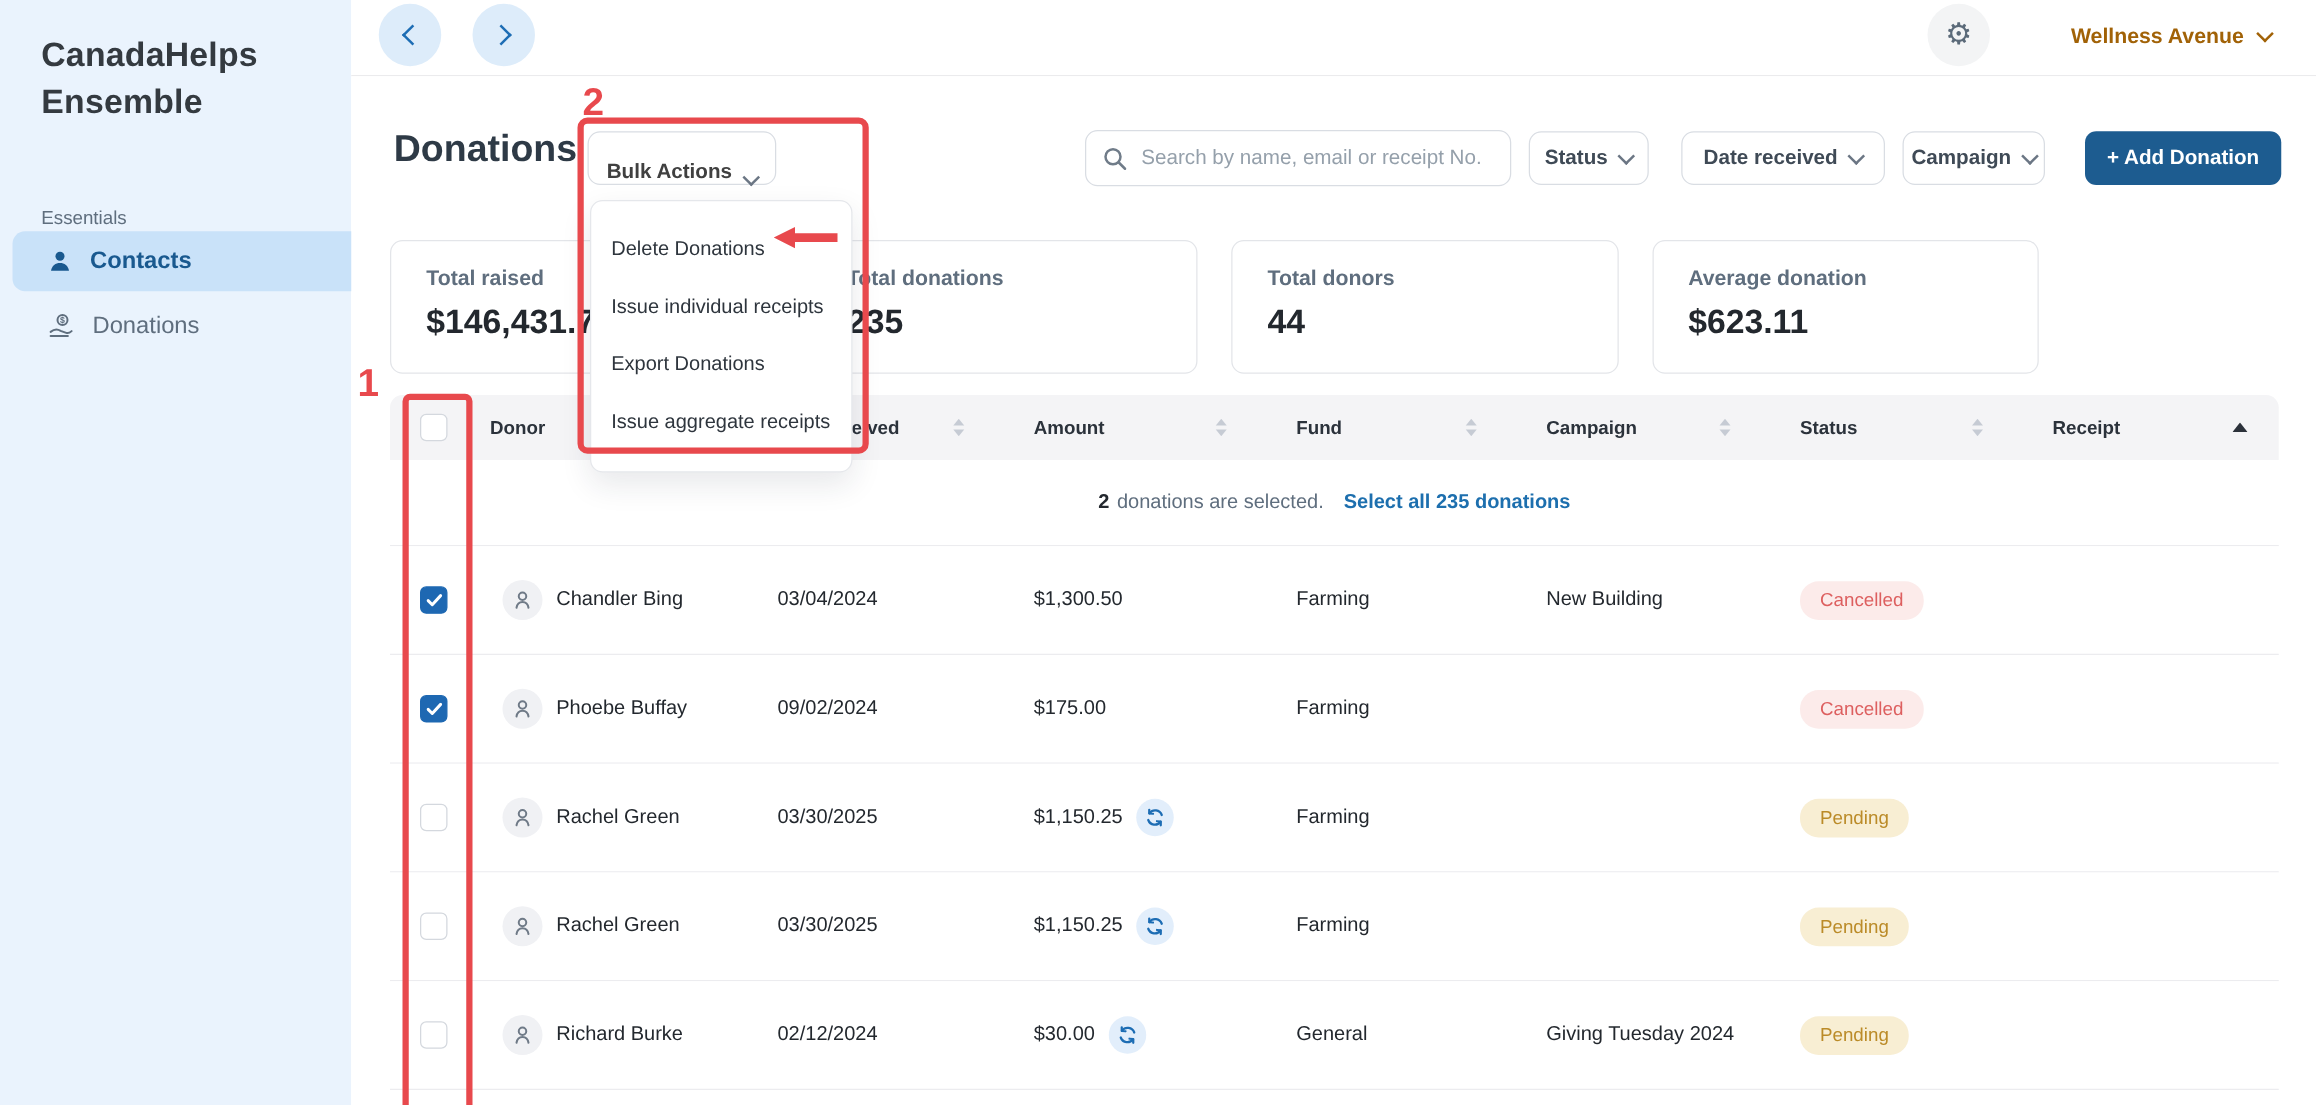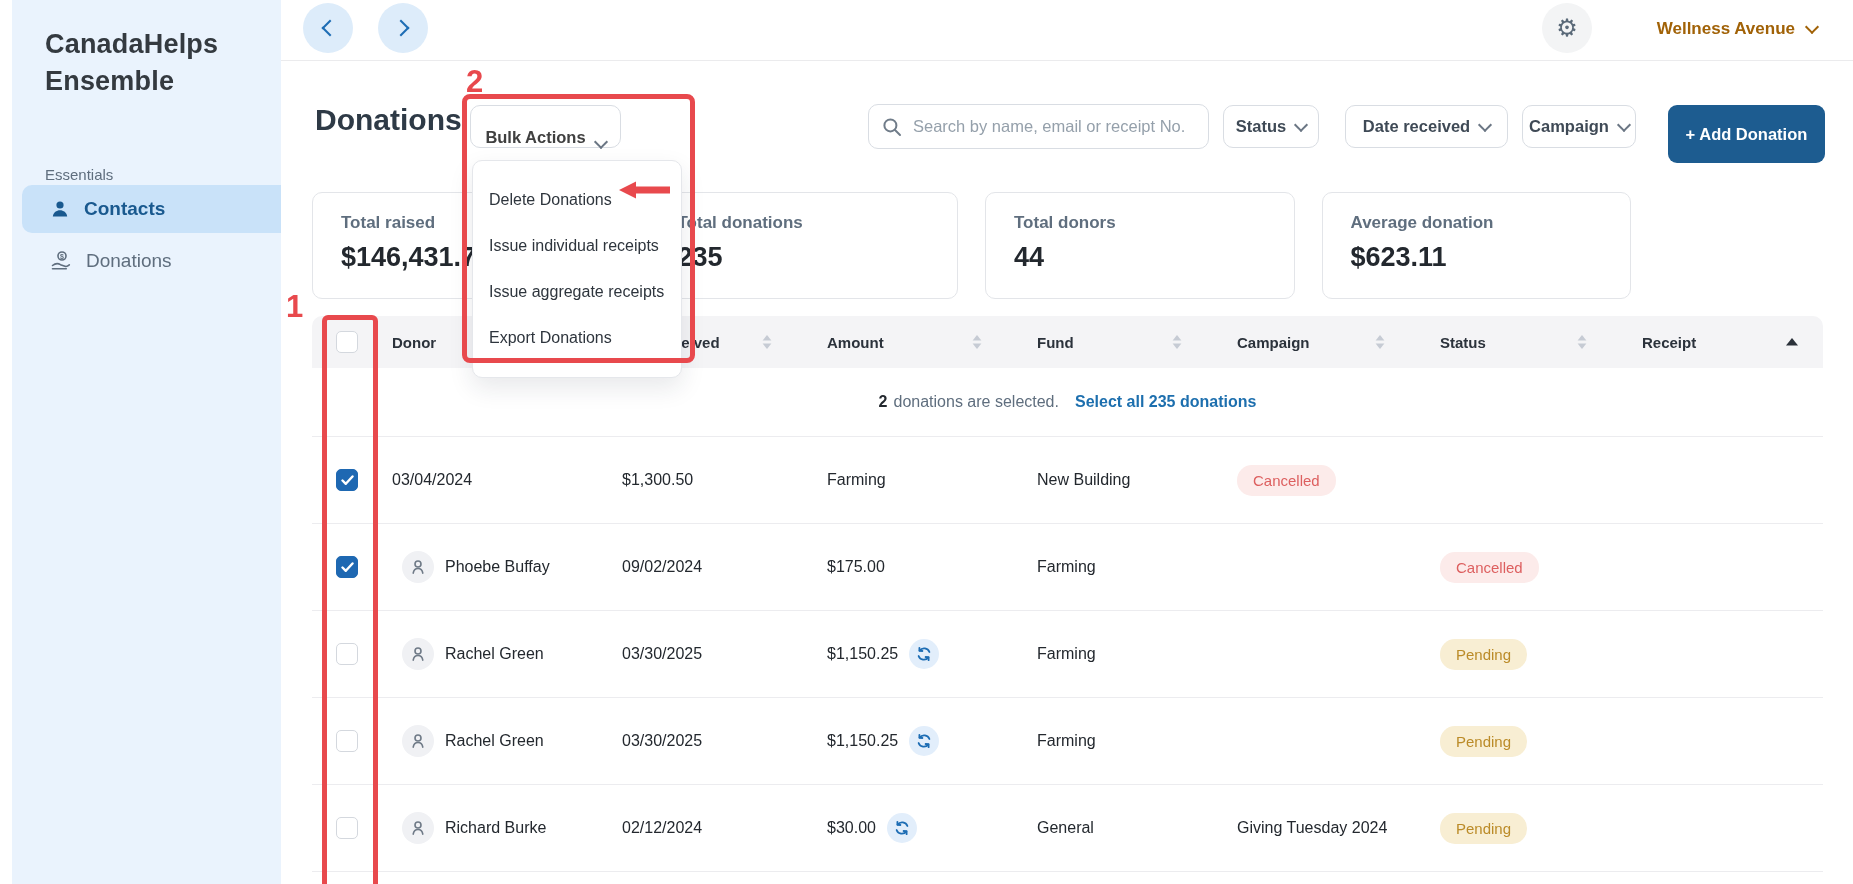--- a/index.html
+++ b/index.html
@@ -1,20 +1,20 @@
 <!DOCTYPE html>
 <html><head>
 <meta charset="utf-8">
 <style>
   html,body{margin:0;padding:0;background:#fff;}
   .app{position:relative;width:1853px;height:884px;background:#fff;overflow:hidden;
        font-family:"Liberation Sans","DejaVu Sans",sans-serif;color:#23282e;}
 
   
-  .sidebar{position:absolute;left:12px;top:0;width:281px;height:884px;background:#eaf3fd;}
+  .sidebar{position:absolute;left:0;top:0;width:281px;height:884px;background:#eaf3fd;}
   .logo{position:absolute;left:33px;top:26px;width:215px;font-size:27px;font-weight:700;
         color:#343a40;line-height:37px;letter-spacing:.2px;}
   .side-section{position:absolute;left:33px;top:166px;font-size:15px;color:#5f6e7e;}
   .side-item{position:absolute;left:10px;width:281px;height:48px;border-radius:10px;
              display:flex;align-items:center;cursor:pointer;}
   .side-item.active{background:#c9e2f9;}
   .side-item .si-icon{margin-left:27px;display:flex;align-items:center;}
   .side-item .si-label{margin-left:13px;font-size:19px;color:#5f6e7e;}
   .side-item.active .si-label{color:#19598f;font-weight:700;}
 
@@ -41,21 +41,21 @@
 
   .btn{box-sizing:border-box;background:#fff;border:1px solid #d9dde3;border-radius:10px;
        display:flex;align-items:center;justify-content:center;gap:10px;cursor:pointer;
        font-size:16.5px;font-weight:700;}
   .bulk-btn{position:absolute;left:189px;top:44px;width:151px;height:43px;color:#404040;z-index:6;align-items:flex-end;}
   .filter-btn{position:absolute;top:44px;height:43px;color:#3f4a56;}
   .filter-status{left:942px;width:96px;}
   .filter-date{left:1064px;width:163px;}
   .filter-campaign{left:1241px;width:114px;}
   .filter-btn .chev-sm,.bulk-btn .chev-sm{color:#6b7684;}
-  .add-btn{position:absolute;left:1387px;top:44px;width:157px;height:58px;background:#1d5c90;
+  .add-btn{position:absolute;left:1387px;top:44px;width:157px;height:43px;background:#1d5c90;
            border:none;border-radius:9px;color:#fff;}
 
   .search{position:absolute;left:587px;top:43px;width:341px;height:45px;box-sizing:border-box;
           border:1px solid #d9dde3;border-radius:10px;background:#fff;display:flex;align-items:center;}
   .search input{border:none;outline:none;flex:1;font-size:16.5px;color:#3f4a56;background:transparent;
                 font-family:inherit;}
   .search input::placeholder{color:#95a0ab;}
   .search .mag{margin:0 9px 0 13px;display:flex;}
 
   
@@ -291,20 +291,29 @@
 
       <div id="tbody">
           <div class="trow drow">
     <div class="td c0">
       <span class="cb checked">
         <svg class="tick" width="13" height="11" viewBox="0 0 13 11">
           <polyline points="1.5,5.5 4.8,8.8 11.5,1.5" fill="none" stroke="#fff" stroke-width="2.4" stroke-linecap="round" stroke-linejoin="round"></polyline>
         </svg>
       </span>
     </div>
+    <div class="td c1">
+      <span class="avatar">
+        <svg width="18" height="18" viewBox="0 0 18 18">
+          <circle cx="9" cy="6" r="3" fill="none" stroke="#6f7a87" stroke-width="1.6"></circle>
+          <path d="M4.2 15.2c.5-3.2 2.6-4.7 4.8-4.7s4.3 1.5 4.8 4.7" fill="none" stroke="#6f7a87" stroke-width="1.6" stroke-linecap="round"></path>
+        </svg>
+      </span>
+      <span class="donor-name">Chandler Bing</span>
+    </div>
     <div class="td c2 cell-date">03/04/2024</div>
     <div class="td c3">
       <span class="amt">$1,300.50</span>
 
     </div>
     <div class="td c4 cell-fund">Farming</div>
     <div class="td c5 cell-campaign">New Building</div>
     <div class="td c6">
       <span class="badge badge-cancelled">Cancelled</span>
     </div>
@@ -440,22 +449,22 @@
       <span class="badge badge-pending">Pending</span>
     </div>
     <div class="td c7"></div>
   </div>
         </div>
     </div>
 
     <div class="menu" id="bulk-menu">
         <div class="menu-item">Delete Donations</div>
         <div class="menu-item">Issue individual receipts</div>
+        <div class="menu-item">Export Donations</div>
         <div class="menu-item">Issue aggregate receipts</div>
-        <div class="menu-item">Export Donations</div>
       </div>
 
     <div class="anno anno-box1"></div>
     <div class="anno anno-box2"></div>
     <div class="anno-num anno-num1">1</div>
     <div class="anno-num anno-num2">2</div>
     <svg class="anno-arrow" width="52" height="18" viewBox="0 0 52 18">
       <path d="M0 9L17 0.5v5h34v7H17v5z" fill="#e8494d"></path>
     </svg>
 

